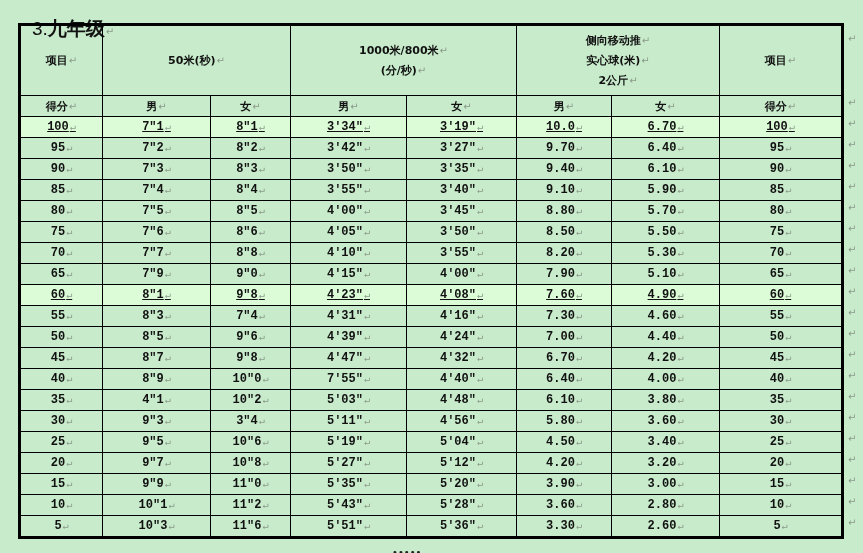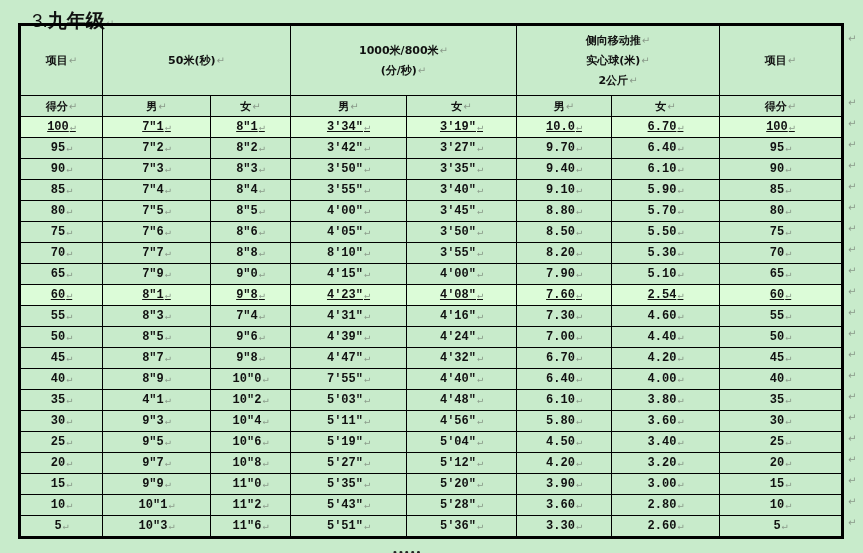--- a/index.html
+++ b/index.html
@@ -1,17 +1,17 @@
 <!DOCTYPE html>
 <html><head>
 <meta charset="utf-8">
 <style>
   html, body { margin:0; padding:0; }
   body { width:863px; height:553px; background:#c8ebcb; position:relative; overflow:hidden; font-family:"DejaVu Sans", sans-serif; }
-  .title { position:absolute; left:32px; top:8px; font-size:19px; color:#111; letter-spacing:0px; }
+  .title { position:absolute; left:32px; top:16px; font-size:19px; color:#111; letter-spacing:0px; }
   .title .num { font-family:"Liberation Sans", sans-serif; font-weight:normal; }
   .title .txt { font-weight:bold; }
   .mark { color:#8a9a8a; font-size:10px; font-weight:normal; margin-left:1px; }
   table { position:absolute; left:18px; top:23px; border-collapse:collapse; border:3px solid #000; table-layout:fixed; }
   td { border:1px solid #000; text-align:center; vertical-align:middle; font-size:11px; font-weight:bold; color:#111; padding:0; font-family:"DejaVu Sans", sans-serif; }
   tr.h1 td { height:69px; line-height:20px; }
   tr.h2 td { height:20px; }
   tr.d td { height:20px; font-family:"Liberation Mono", "DejaVu Sans Mono", monospace; font-size:12px; }
   tr.hl td { background:#dcfcd8;text-decoration:underline; }
   .outmark { position:absolute; left:848px; color:#8a9a8a; font-size:10px; }
@@ -117,21 +117,21 @@
         <td><span>4′05″</span><span class="mark">↵</span></td>
         <td><span>3′50″</span><span class="mark">↵</span></td>
         <td><span>8.50</span><span class="mark">↵</span></td>
         <td><span>5.50</span><span class="mark">↵</span></td>
         <td><span>75</span><span class="mark">↵</span></td>
       </tr>
       <tr class="d">
         <td><span>70</span><span class="mark">↵</span></td>
         <td><span>7″7</span><span class="mark">↵</span></td>
         <td><span>8″8</span><span class="mark">↵</span></td>
-        <td><span>8′10″</span><span class="mark">↵</span></td>
+        <td><span>4′10″</span><span class="mark">↵</span></td>
         <td><span>3′55″</span><span class="mark">↵</span></td>
         <td><span>8.20</span><span class="mark">↵</span></td>
         <td><span>5.30</span><span class="mark">↵</span></td>
         <td><span>70</span><span class="mark">↵</span></td>
       </tr>
       <tr class="d">
         <td><span>65</span><span class="mark">↵</span></td>
         <td><span>7″9</span><span class="mark">↵</span></td>
         <td><span>9″0</span><span class="mark">↵</span></td>
         <td><span>4′15″</span><span class="mark">↵</span></td>
@@ -140,21 +140,21 @@
         <td><span>5.10</span><span class="mark">↵</span></td>
         <td><span>65</span><span class="mark">↵</span></td>
       </tr>
       <tr class="d hl">
         <td><span>60</span><span class="mark">↵</span></td>
         <td><span>8″1</span><span class="mark">↵</span></td>
         <td><span>9″8</span><span class="mark">↵</span></td>
         <td><span>4′23″</span><span class="mark">↵</span></td>
         <td><span>4′08″</span><span class="mark">↵</span></td>
         <td><span>7.60</span><span class="mark">↵</span></td>
-        <td><span>2.54</span><span class="mark">↵</span></td>
+        <td><span>4.90</span><span class="mark">↵</span></td>
         <td><span>60</span><span class="mark">↵</span></td>
       </tr>
       <tr class="d">
         <td><span>55</span><span class="mark">↵</span></td>
         <td><span>8″3</span><span class="mark">↵</span></td>
         <td><span>7″4</span><span class="mark">↵</span></td>
         <td><span>4′31″</span><span class="mark">↵</span></td>
         <td><span>4′16″</span><span class="mark">↵</span></td>
         <td><span>7.30</span><span class="mark">↵</span></td>
         <td><span>4.60</span><span class="mark">↵</span></td>
@@ -196,21 +196,21 @@
         <td><span>10″2</span><span class="mark">↵</span></td>
         <td><span>5′03″</span><span class="mark">↵</span></td>
         <td><span>4′48″</span><span class="mark">↵</span></td>
         <td><span>6.10</span><span class="mark">↵</span></td>
         <td><span>3.80</span><span class="mark">↵</span></td>
         <td><span>35</span><span class="mark">↵</span></td>
       </tr>
       <tr class="d">
         <td><span>30</span><span class="mark">↵</span></td>
         <td><span>9″3</span><span class="mark">↵</span></td>
-        <td><span>10″4</span><span class="mark">↵</span></td>
+        <td><span>3″4</span><span class="mark">↵</span></td>
         <td><span>5′11″</span><span class="mark">↵</span></td>
         <td><span>4′56″</span><span class="mark">↵</span></td>
         <td><span>5.80</span><span class="mark">↵</span></td>
         <td><span>3.60</span><span class="mark">↵</span></td>
         <td><span>30</span><span class="mark">↵</span></td>
       </tr>
       <tr class="d">
         <td><span>25</span><span class="mark">↵</span></td>
         <td><span>9″5</span><span class="mark">↵</span></td>
         <td><span>10″6</span><span class="mark">↵</span></td>

